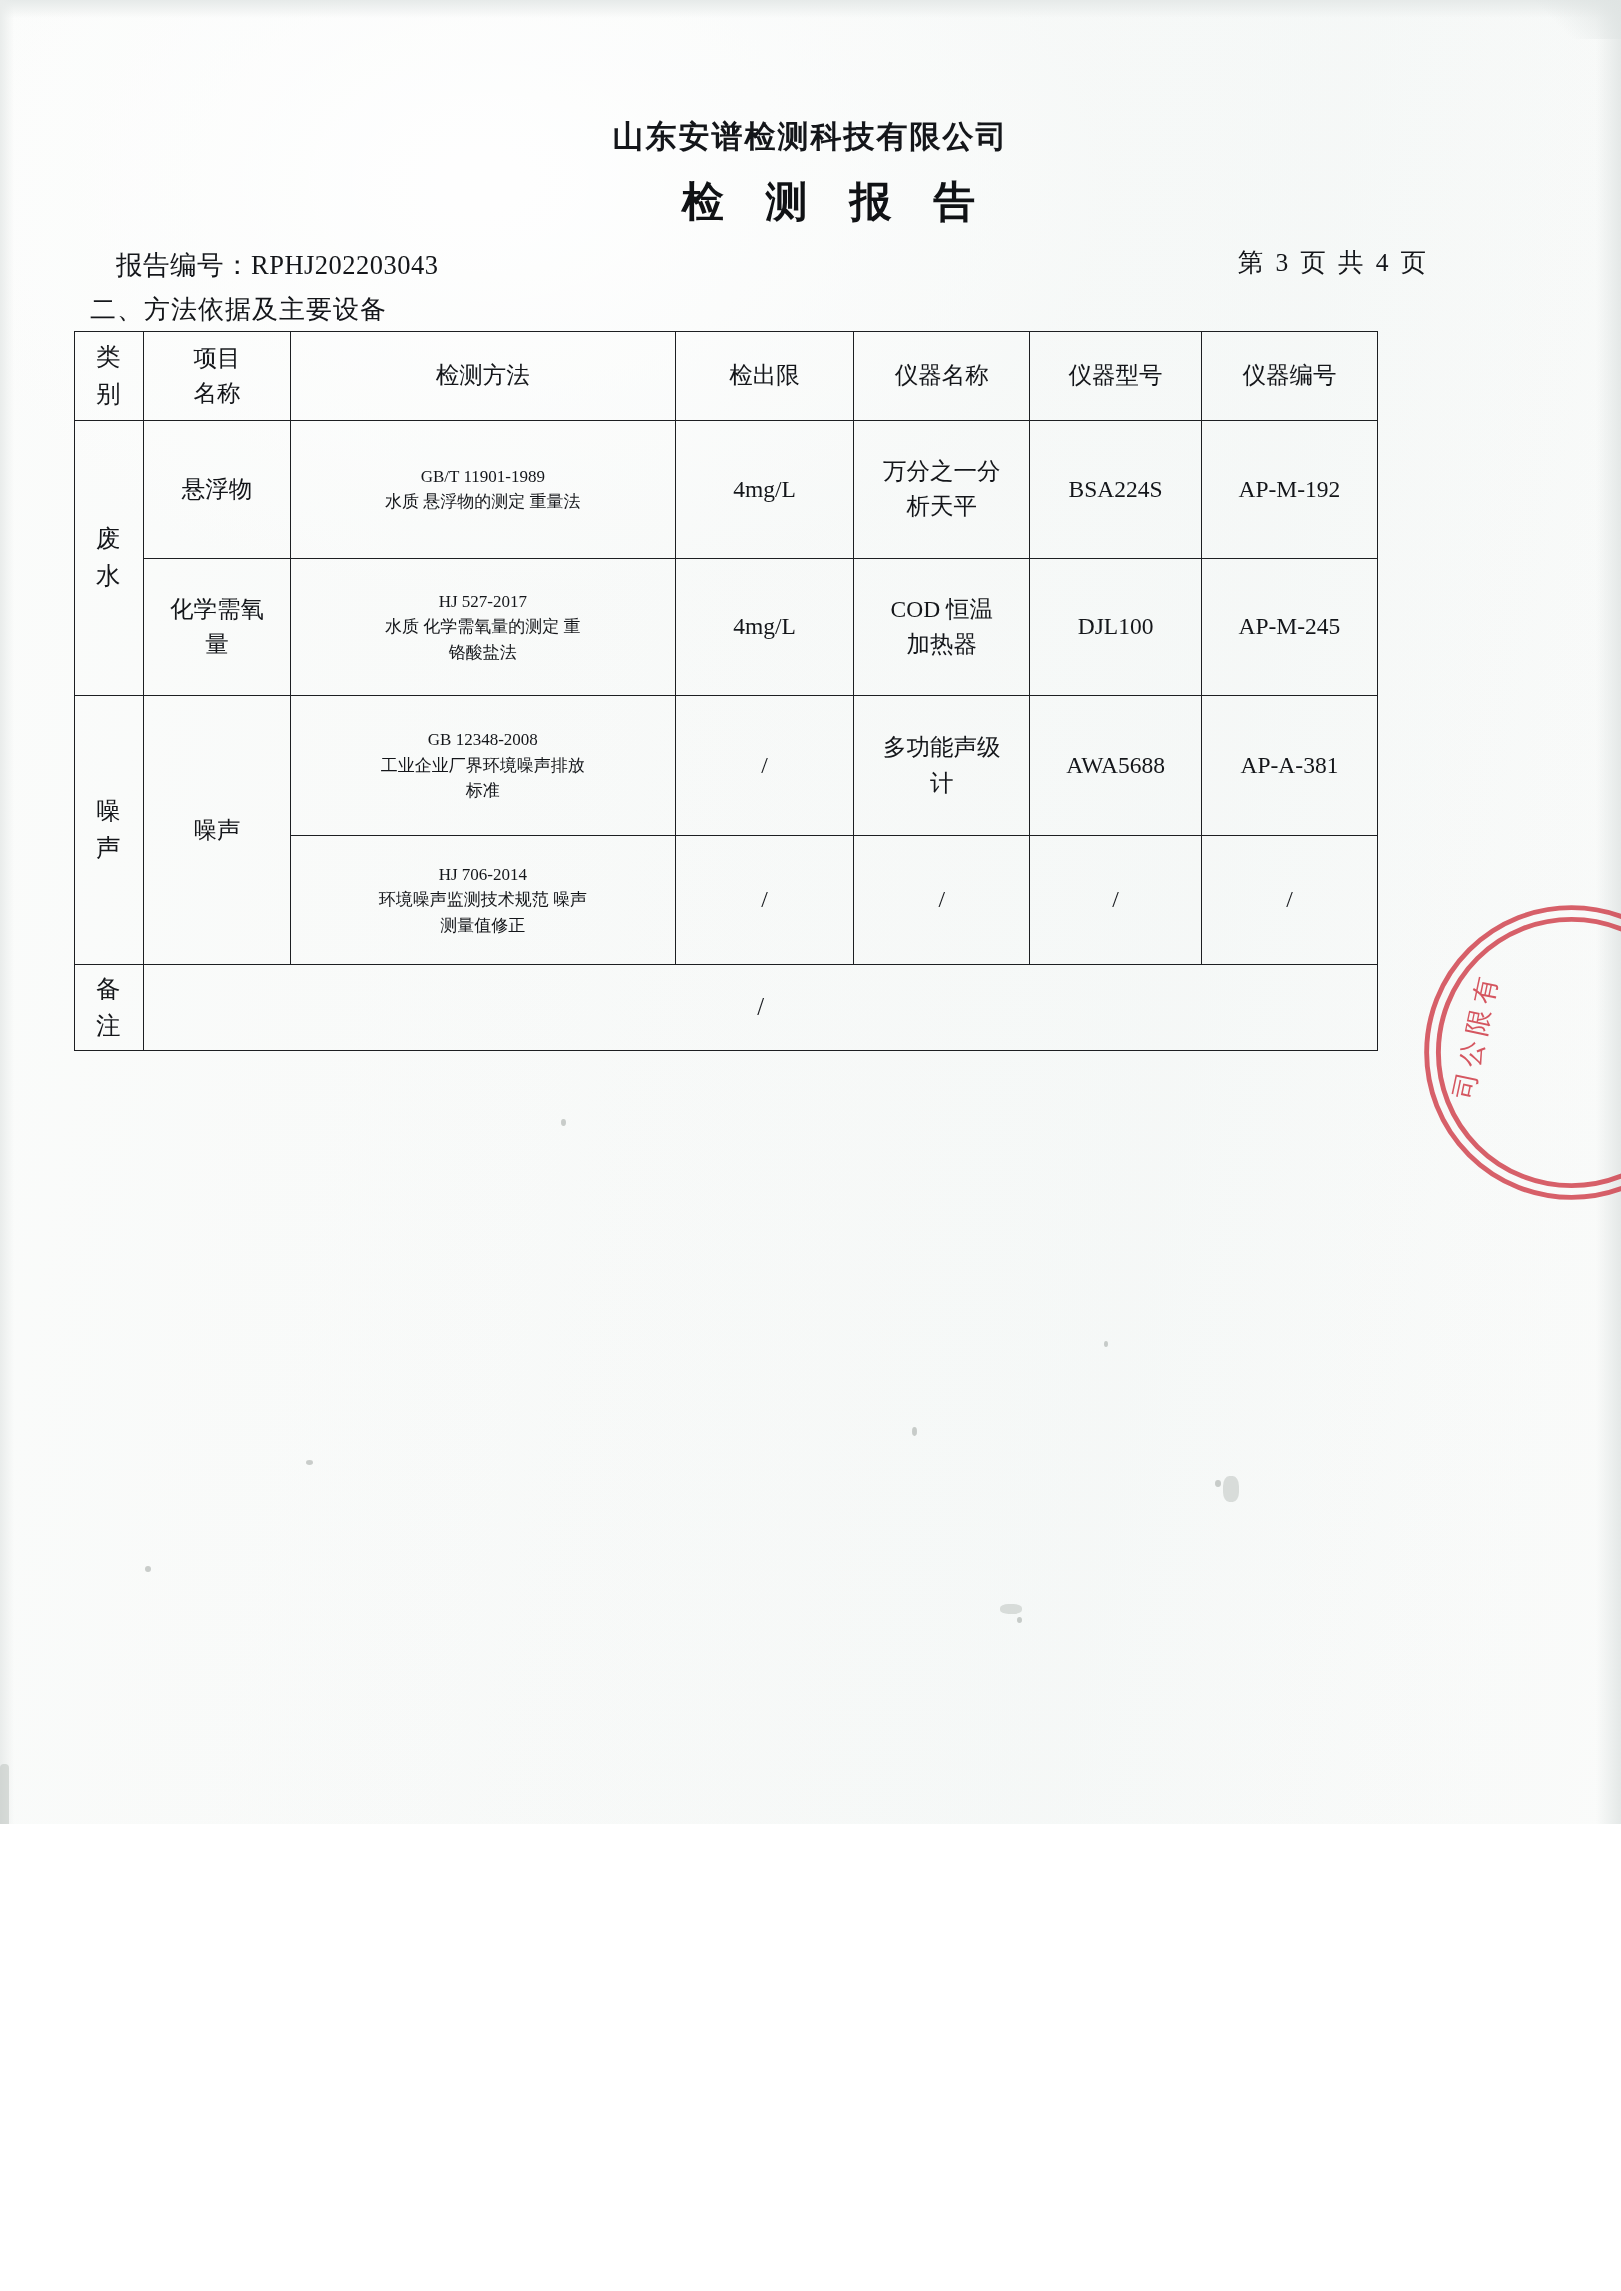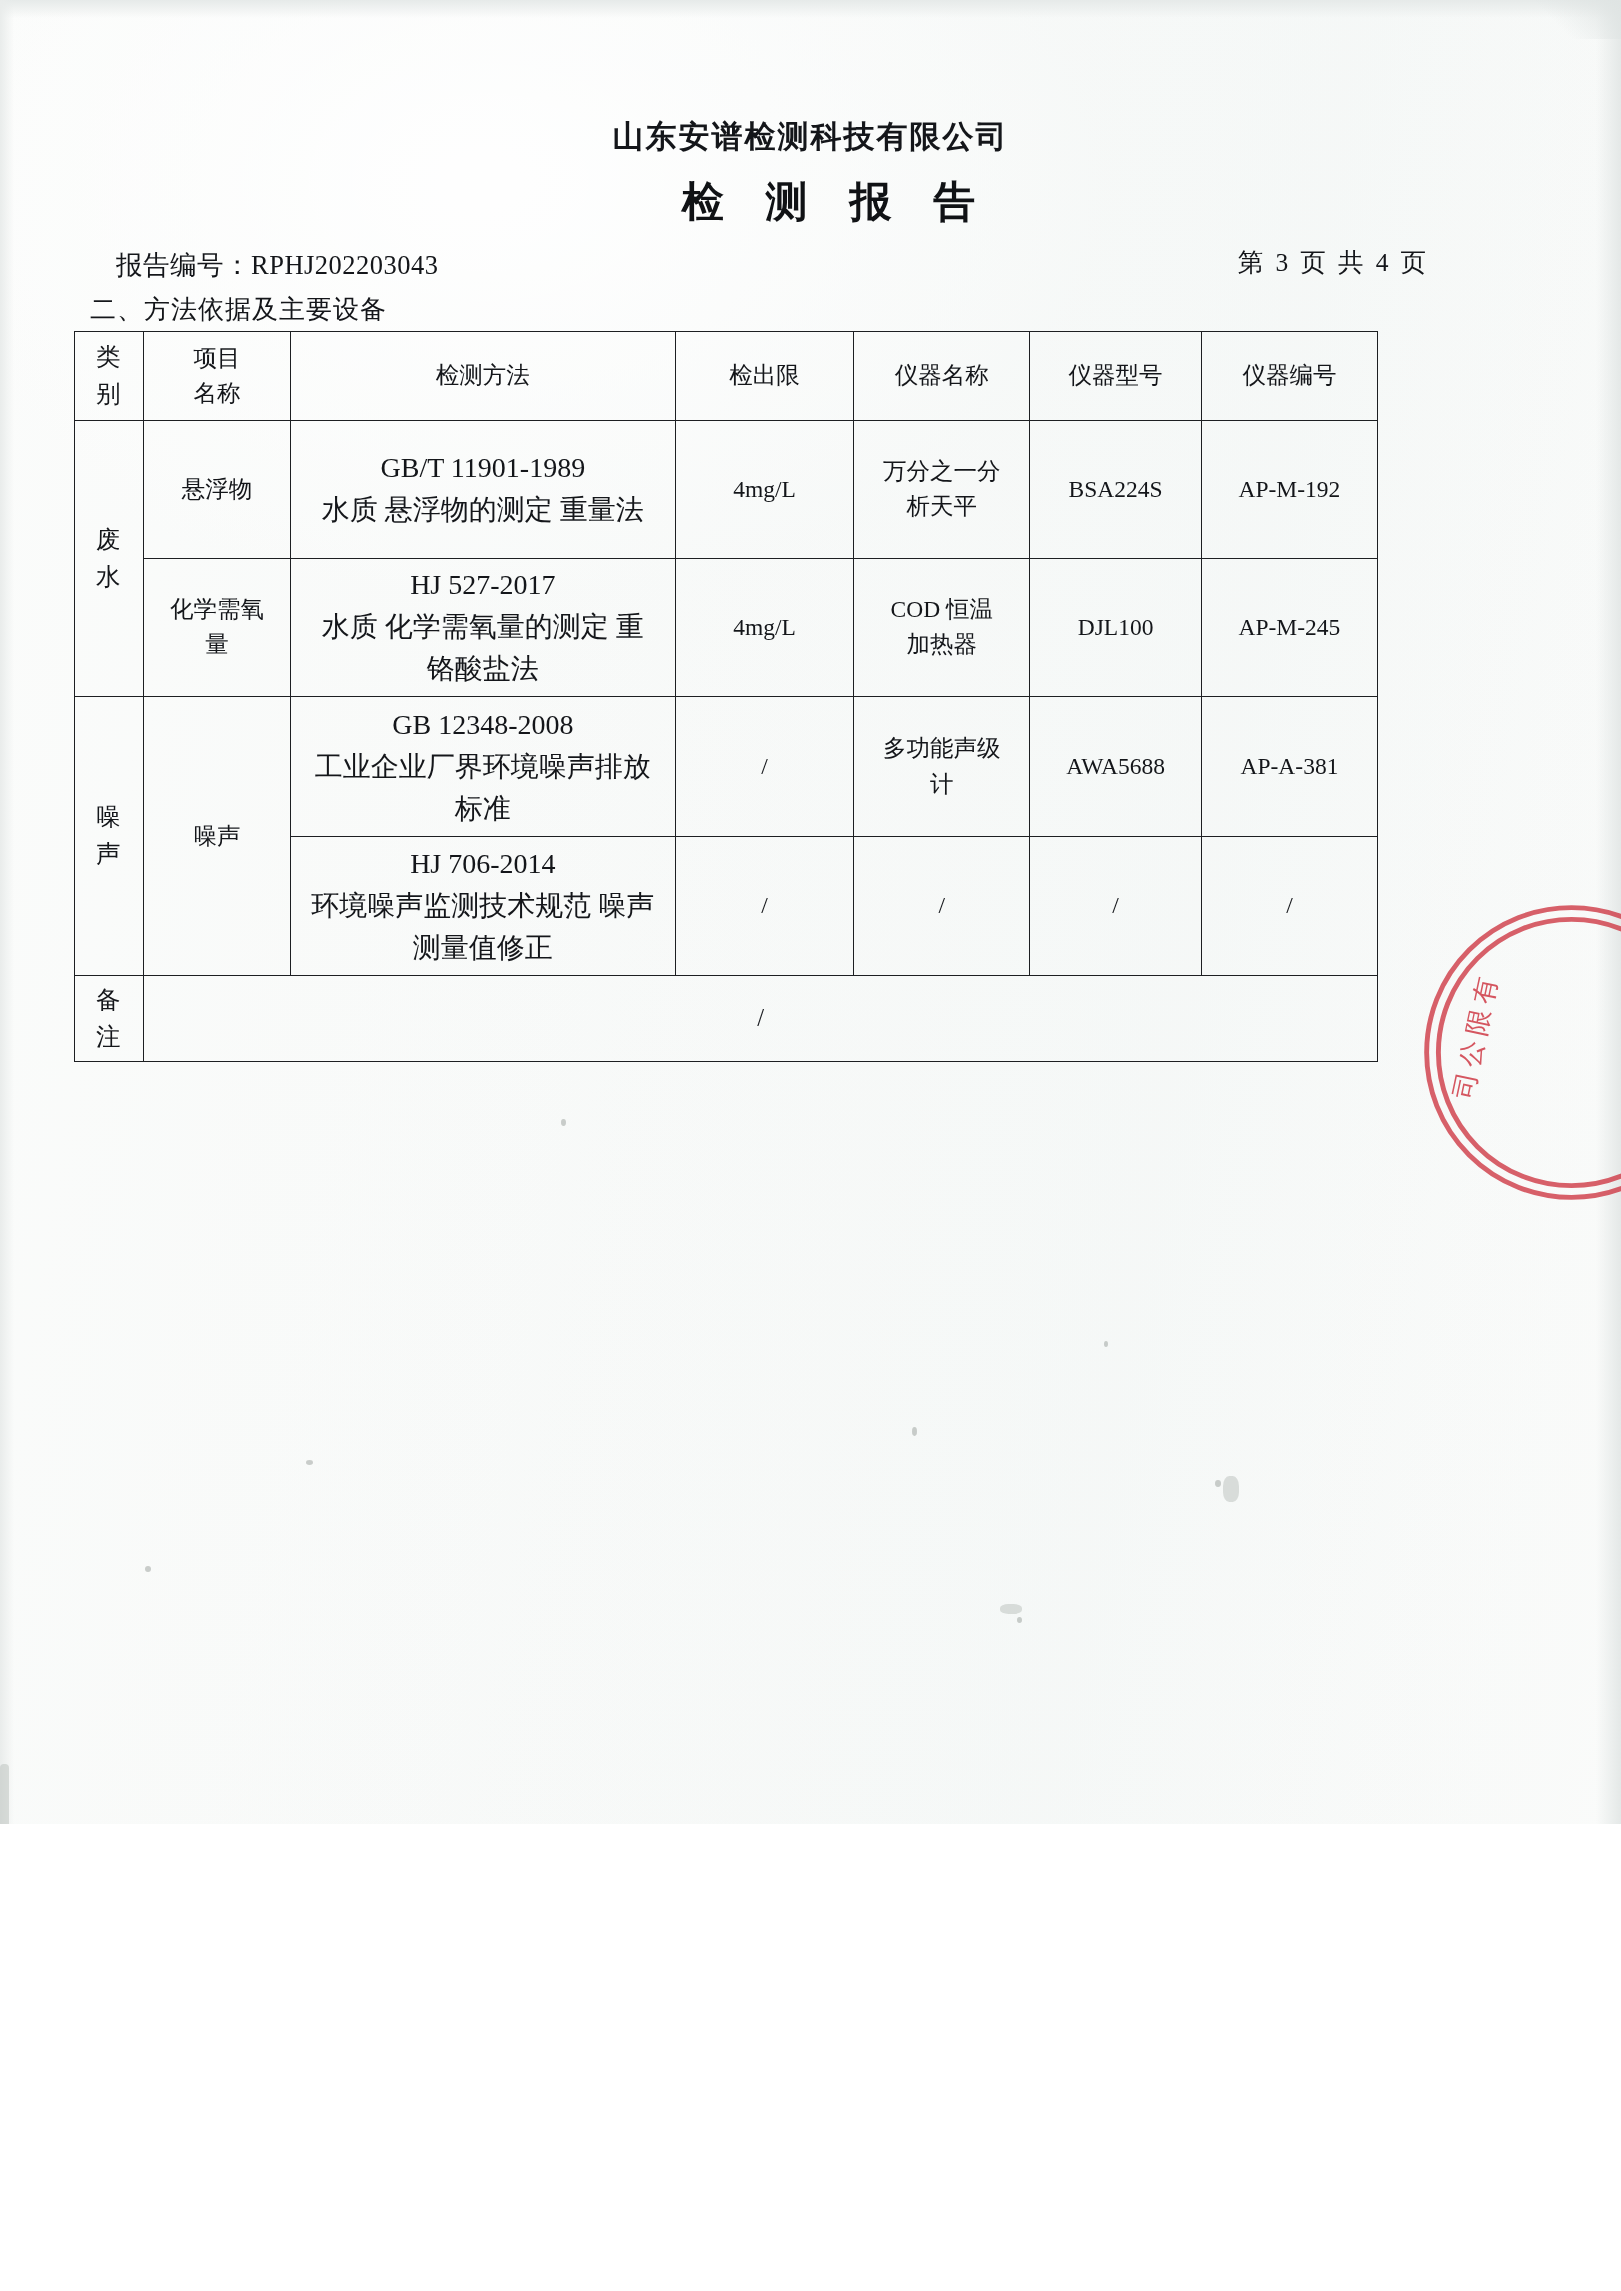--- a/index.html
+++ b/index.html
@@ -150,21 +150,21 @@
     letter-spacing: 2px;
     line-height: 1.35;
   }
   .vcat span { display: block; }
 
   .cell-item {
     font-size: 23.5px;
     line-height: 1.5;
   }
   .cell-method {
-    font-size: 28px;
+    font-size: 17px;
     line-height: 1.55;
     padding-left: 9.8px;
     padding-right: 9.8px;
     margin-top: 43px;
   }
   .cell-method .ln { display: block; }
   .row-a td { height: 125px; }
   .row-b td { height: 125px; }
   .row-c td { height: 127px; }
   .row-d td { height: 116px; }

